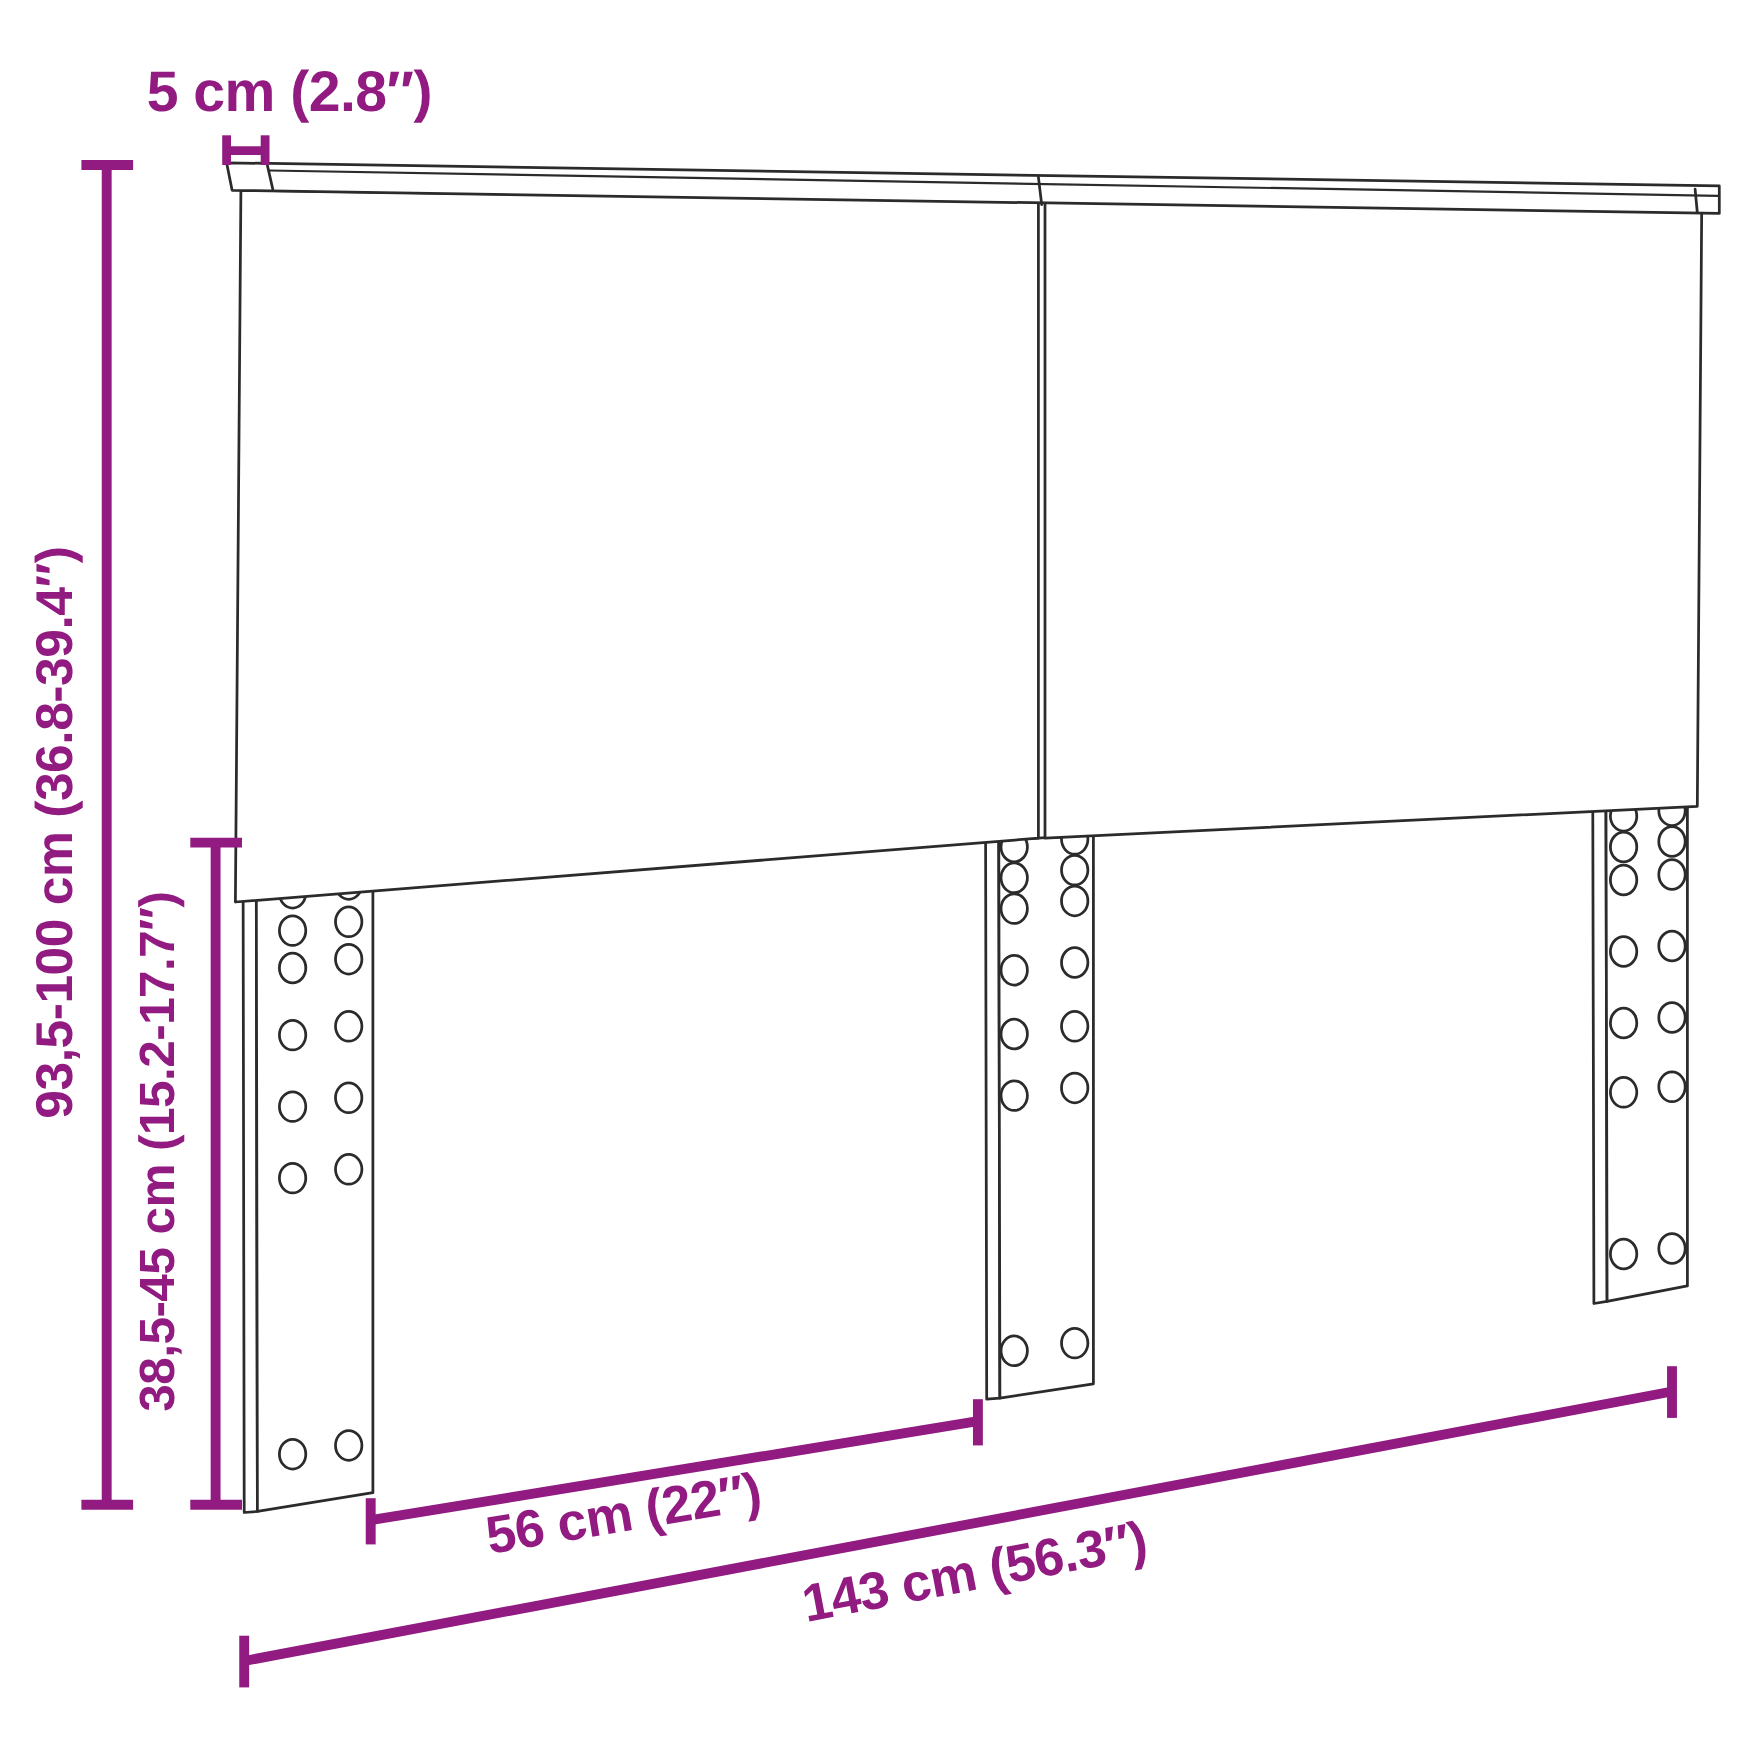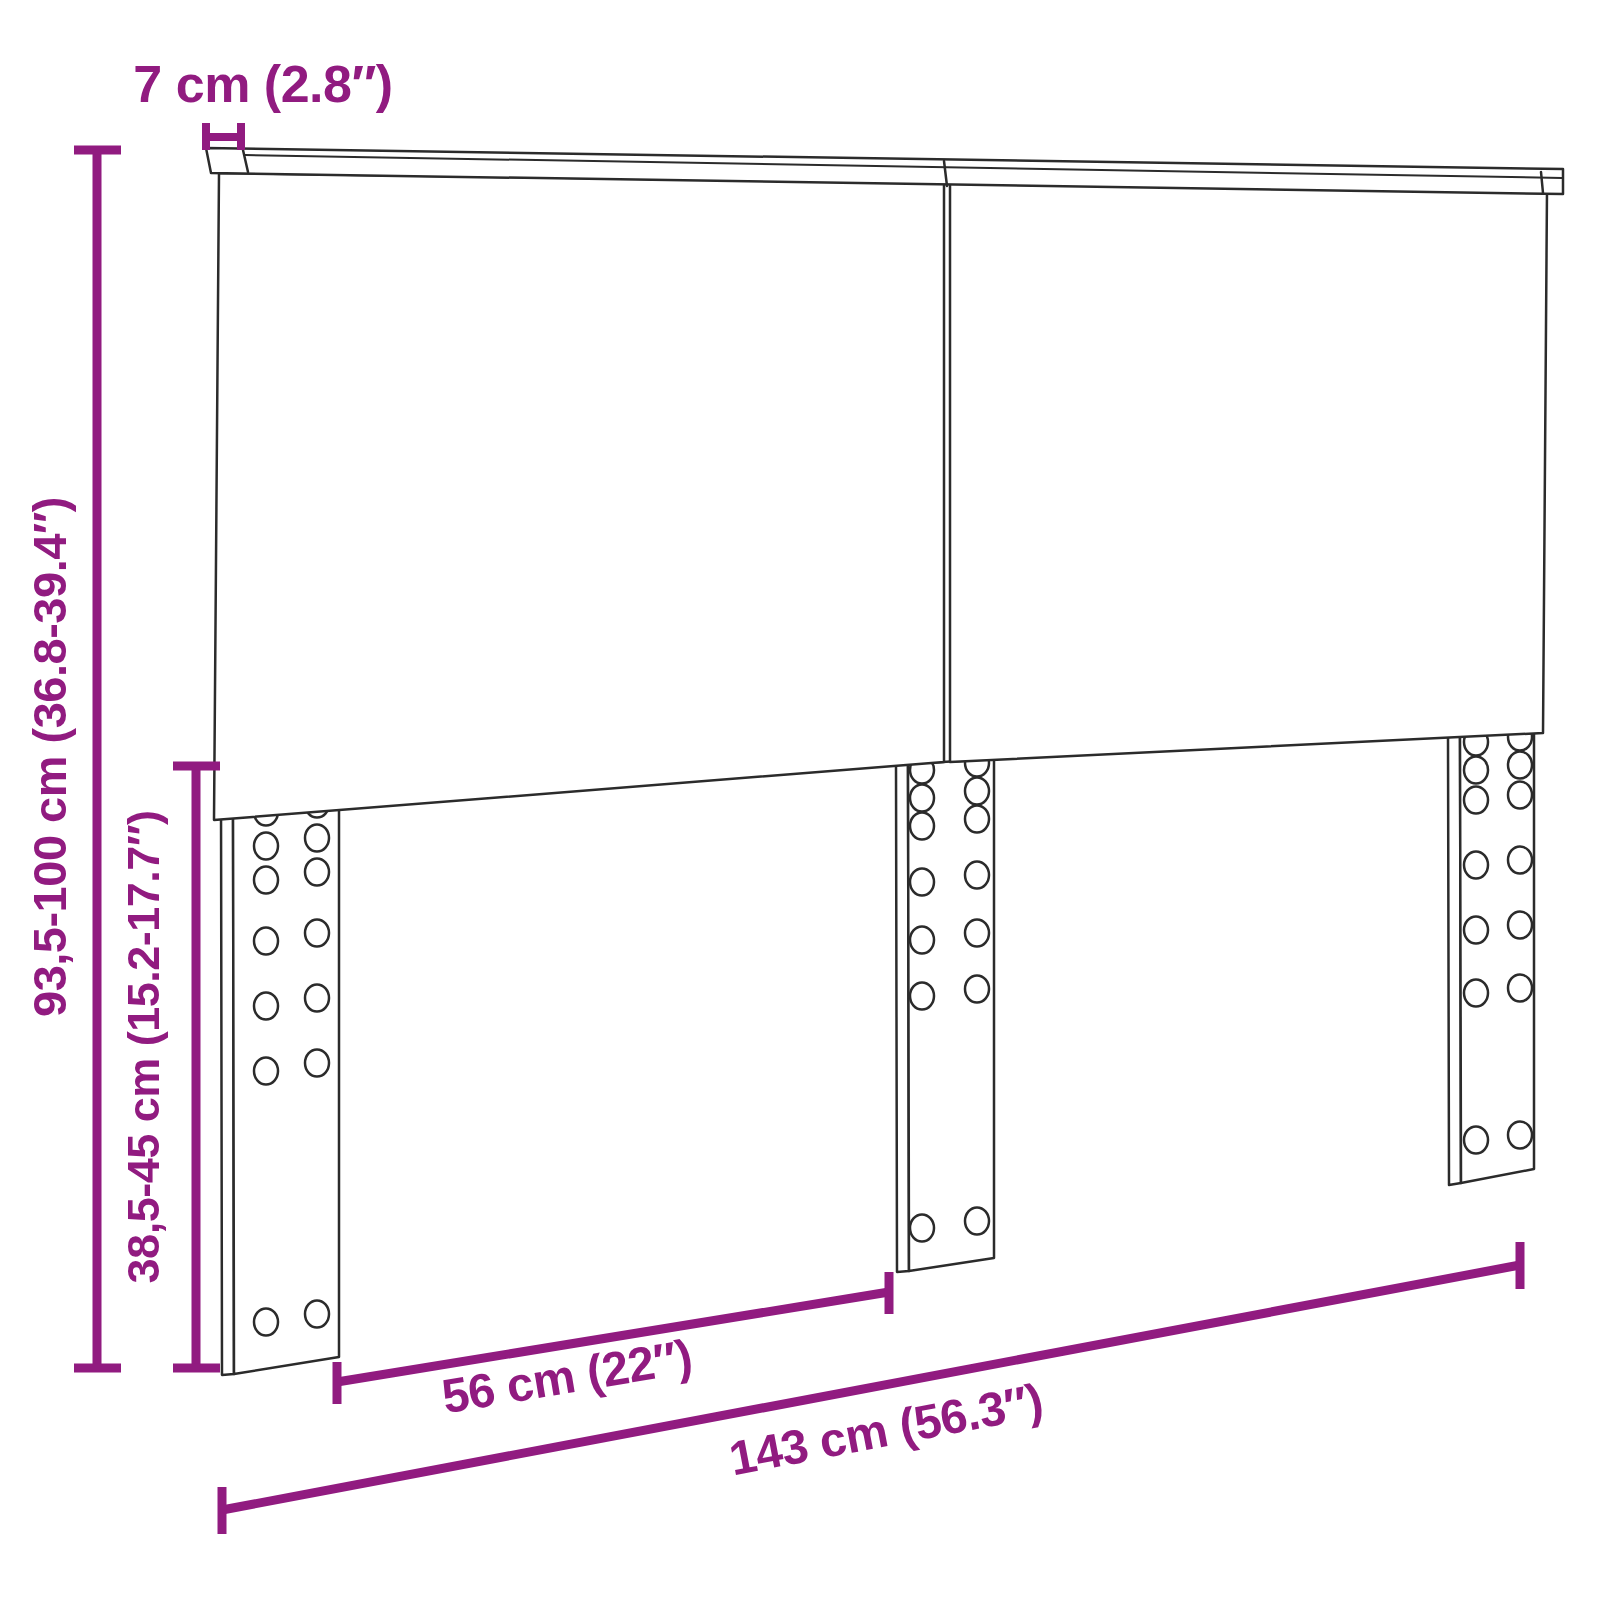--- a/index.html
+++ b/index.html
@@ -133,21 +133,21 @@
       </g>
 
       <g>
         <line x1="222" y1="1510" x2="1520" y2="1265"></line>
         <line x1="222" y1="1487" x2="222" y2="1534"></line>
         <line x1="1520" y1="1242" x2="1520" y2="1289"></line>
       </g>
     </g>
   </svg>
 
-  <div class="dim-label lbl-rail" style="left:263px; top:84px;">7 cm (2.8″)</div>
+  <div class="dim-label lbl-rail" style="left:263px; top:84px;">5 cm (2.8″)</div>
 
   <div class="dim-label lbl-vert" style="left:49px; top:757px;">93,5-100 cm (36.8-39.4″)</div>
 
   <div class="dim-label lbl-vert2" style="left:143px; top:1047px;">38,5-45 cm (15.2-17.7″)</div>
 
   <div class="dim-label lbl-gap" style="left:567px; top:1377px;">56 cm (22″)</div>
 
   <div class="dim-label lbl-width" style="left:886px; top:1430px;">143 cm (56.3″)</div>
 
 </div>

